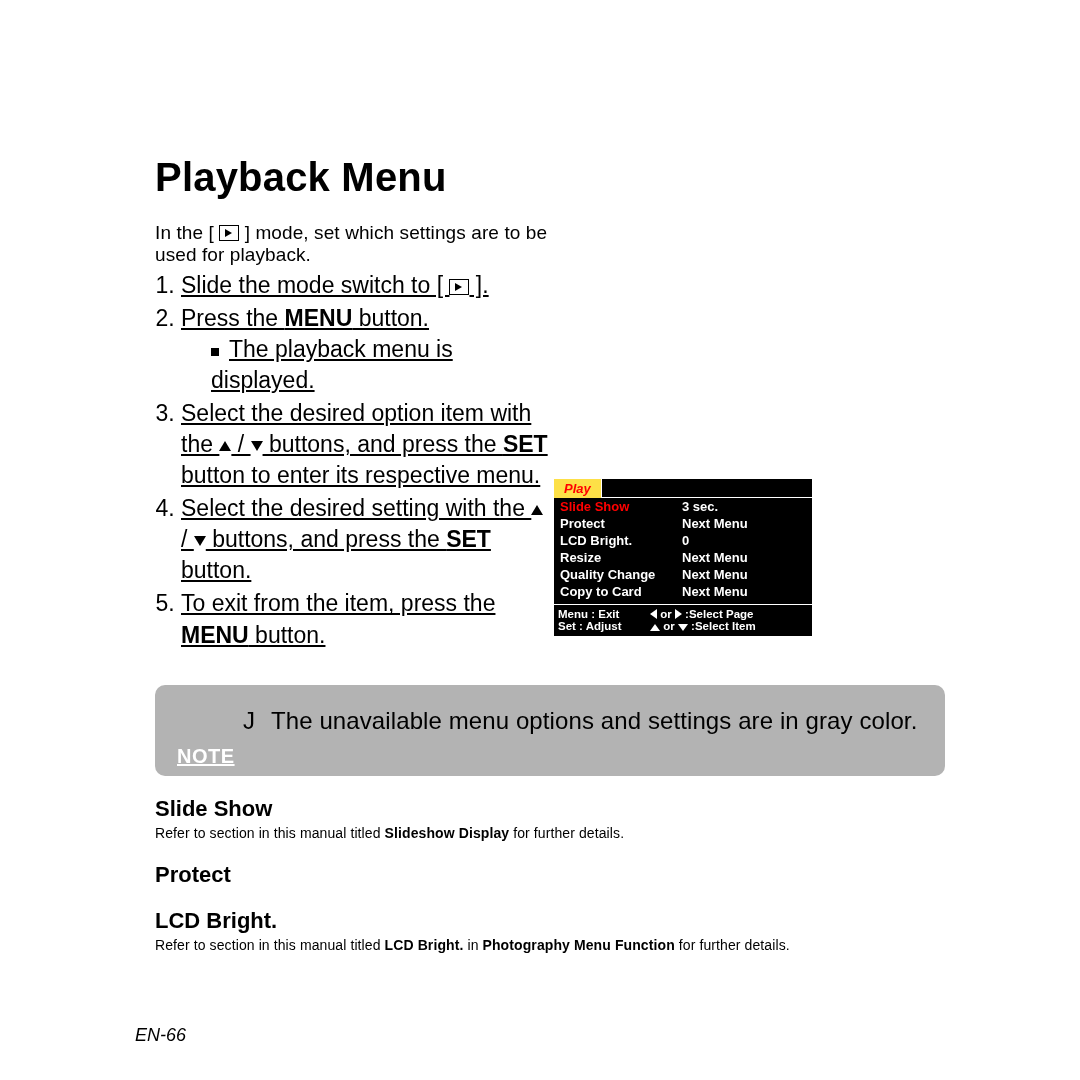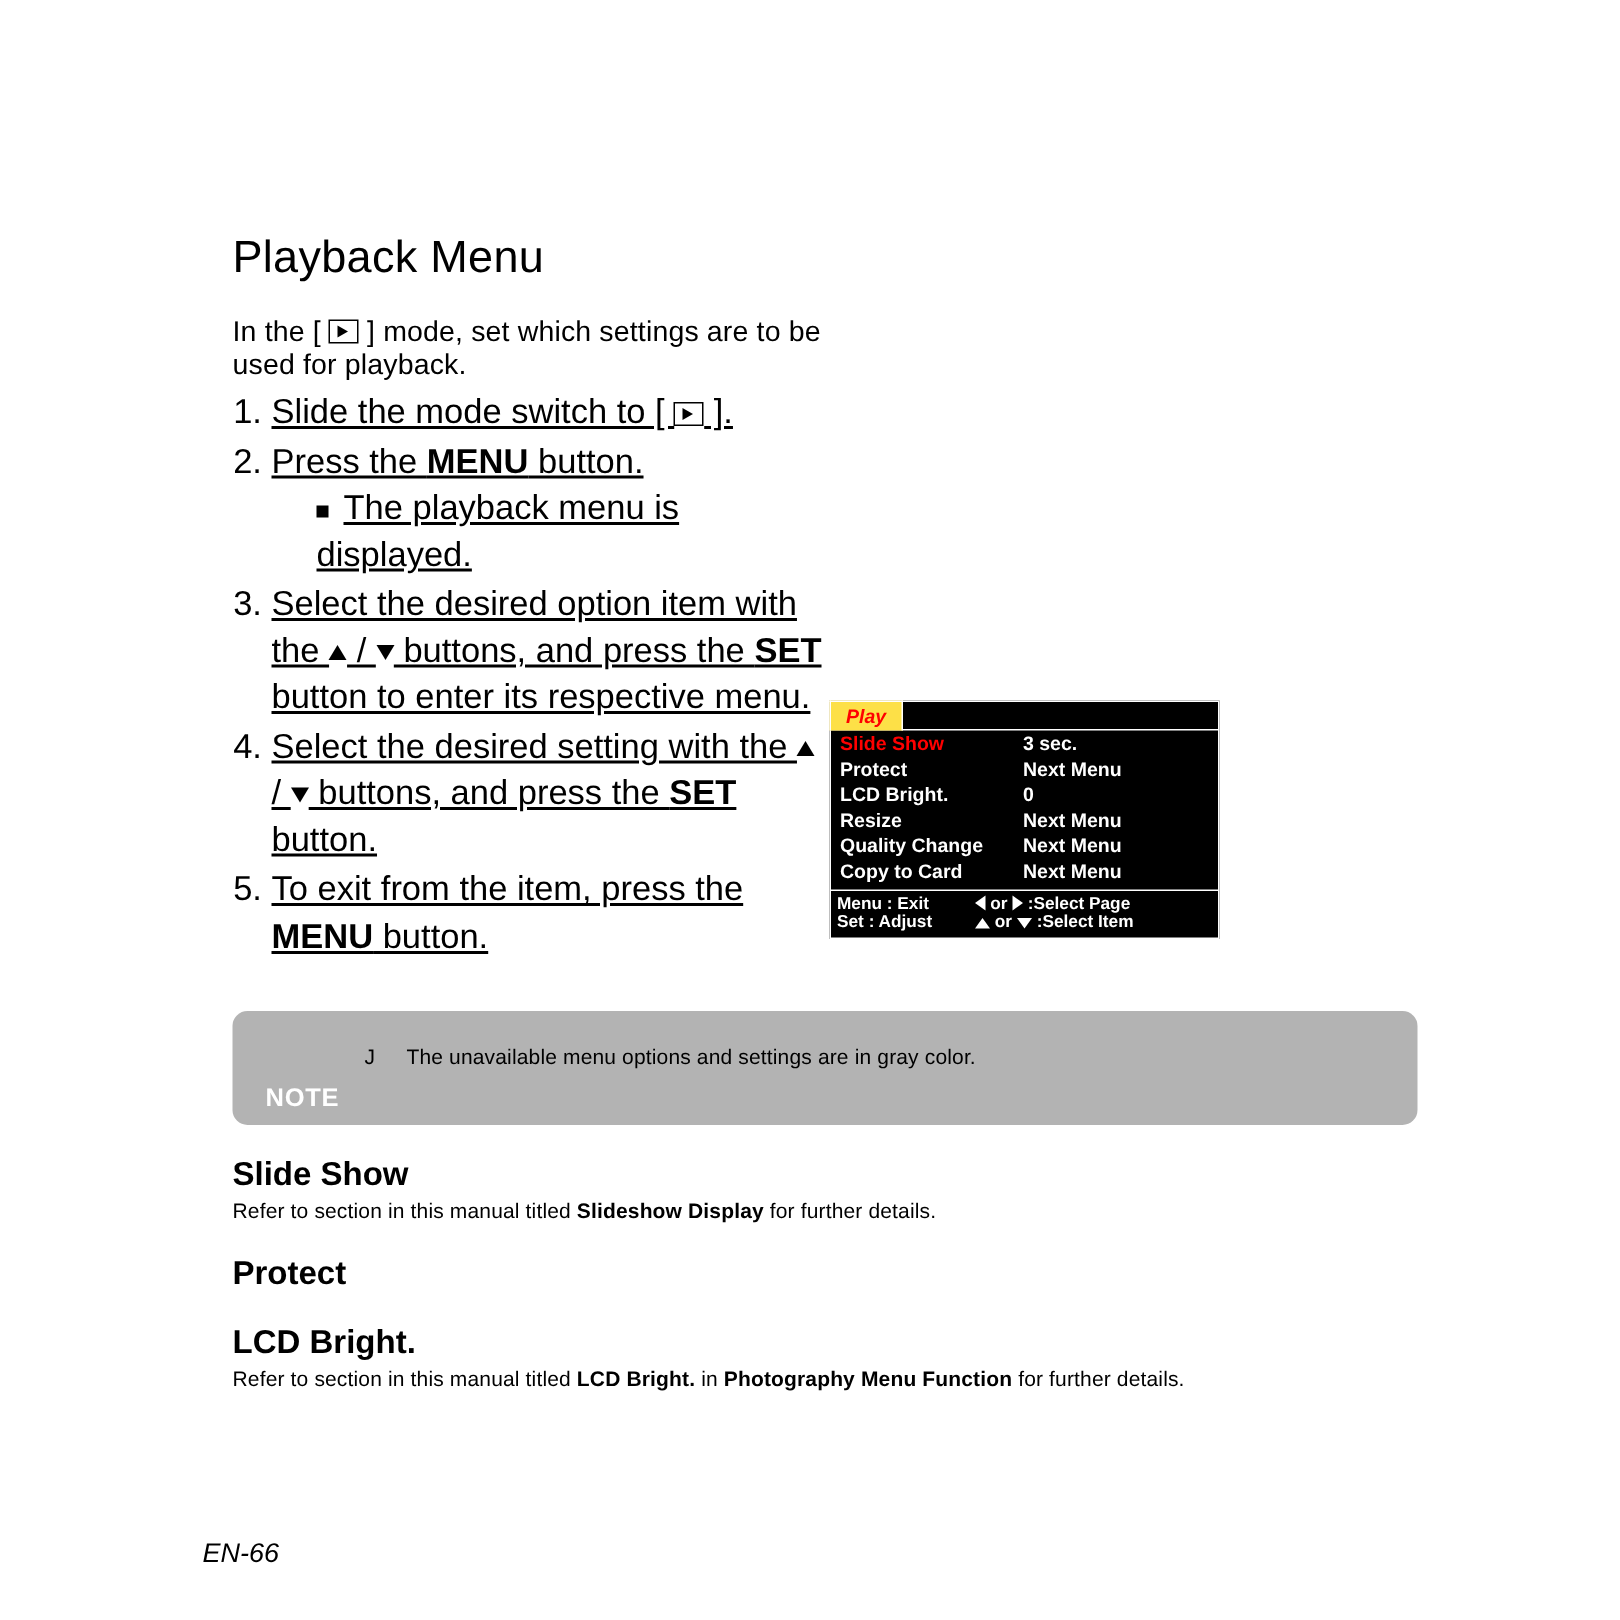--- a/index.html
+++ b/index.html
@@ -11,22 +11,22 @@
     height: 1080px;
     overflow: hidden;
     position: relative;
   }
   .page {
     padding: 155px 135px 0 155px;
     box-sizing: border-box;
     position: relative;
   }
   h1 {
-    font-weight: 400;
-    font-size: 30px;
+    font-weight: 700;
+    font-size: 40px;
     margin: 0 0 22px 0;
     letter-spacing: 0.2px;
   }
   .intro {
     font-size: 19px;
     margin: 0 0 4px 0;
     letter-spacing: 0.1px;
   }
   ol {
     margin: 0 0 0 0;
@@ -85,30 +85,31 @@
   }
   .bold { font-weight:700; }
   .note-box {
     background:#b3b3b3;
     border-radius:10px;
     padding:22px 18px 8px 22px;
     margin-top:34px;
     position:relative;
   }
   .note-inner {
-    font-size:14px;
+    font-size:24px;
     margin-left:66px;
     letter-spacing:0.1px;
   }
   .note-label {
     font-weight:700;
     color:#fff;
     margin-top:10px;
-    font-size:17px;
+    font-size:20px;
     letter-spacing:0.5px;
+    text-decoration:underline;
   }
   h2 {
     font-size:22px;
     font-weight:700;
     margin:20px 0 2px 0;
   }
   .sectext {
     font-size:14px;
     line-height:1.3;
     letter-spacing:0.1px;

